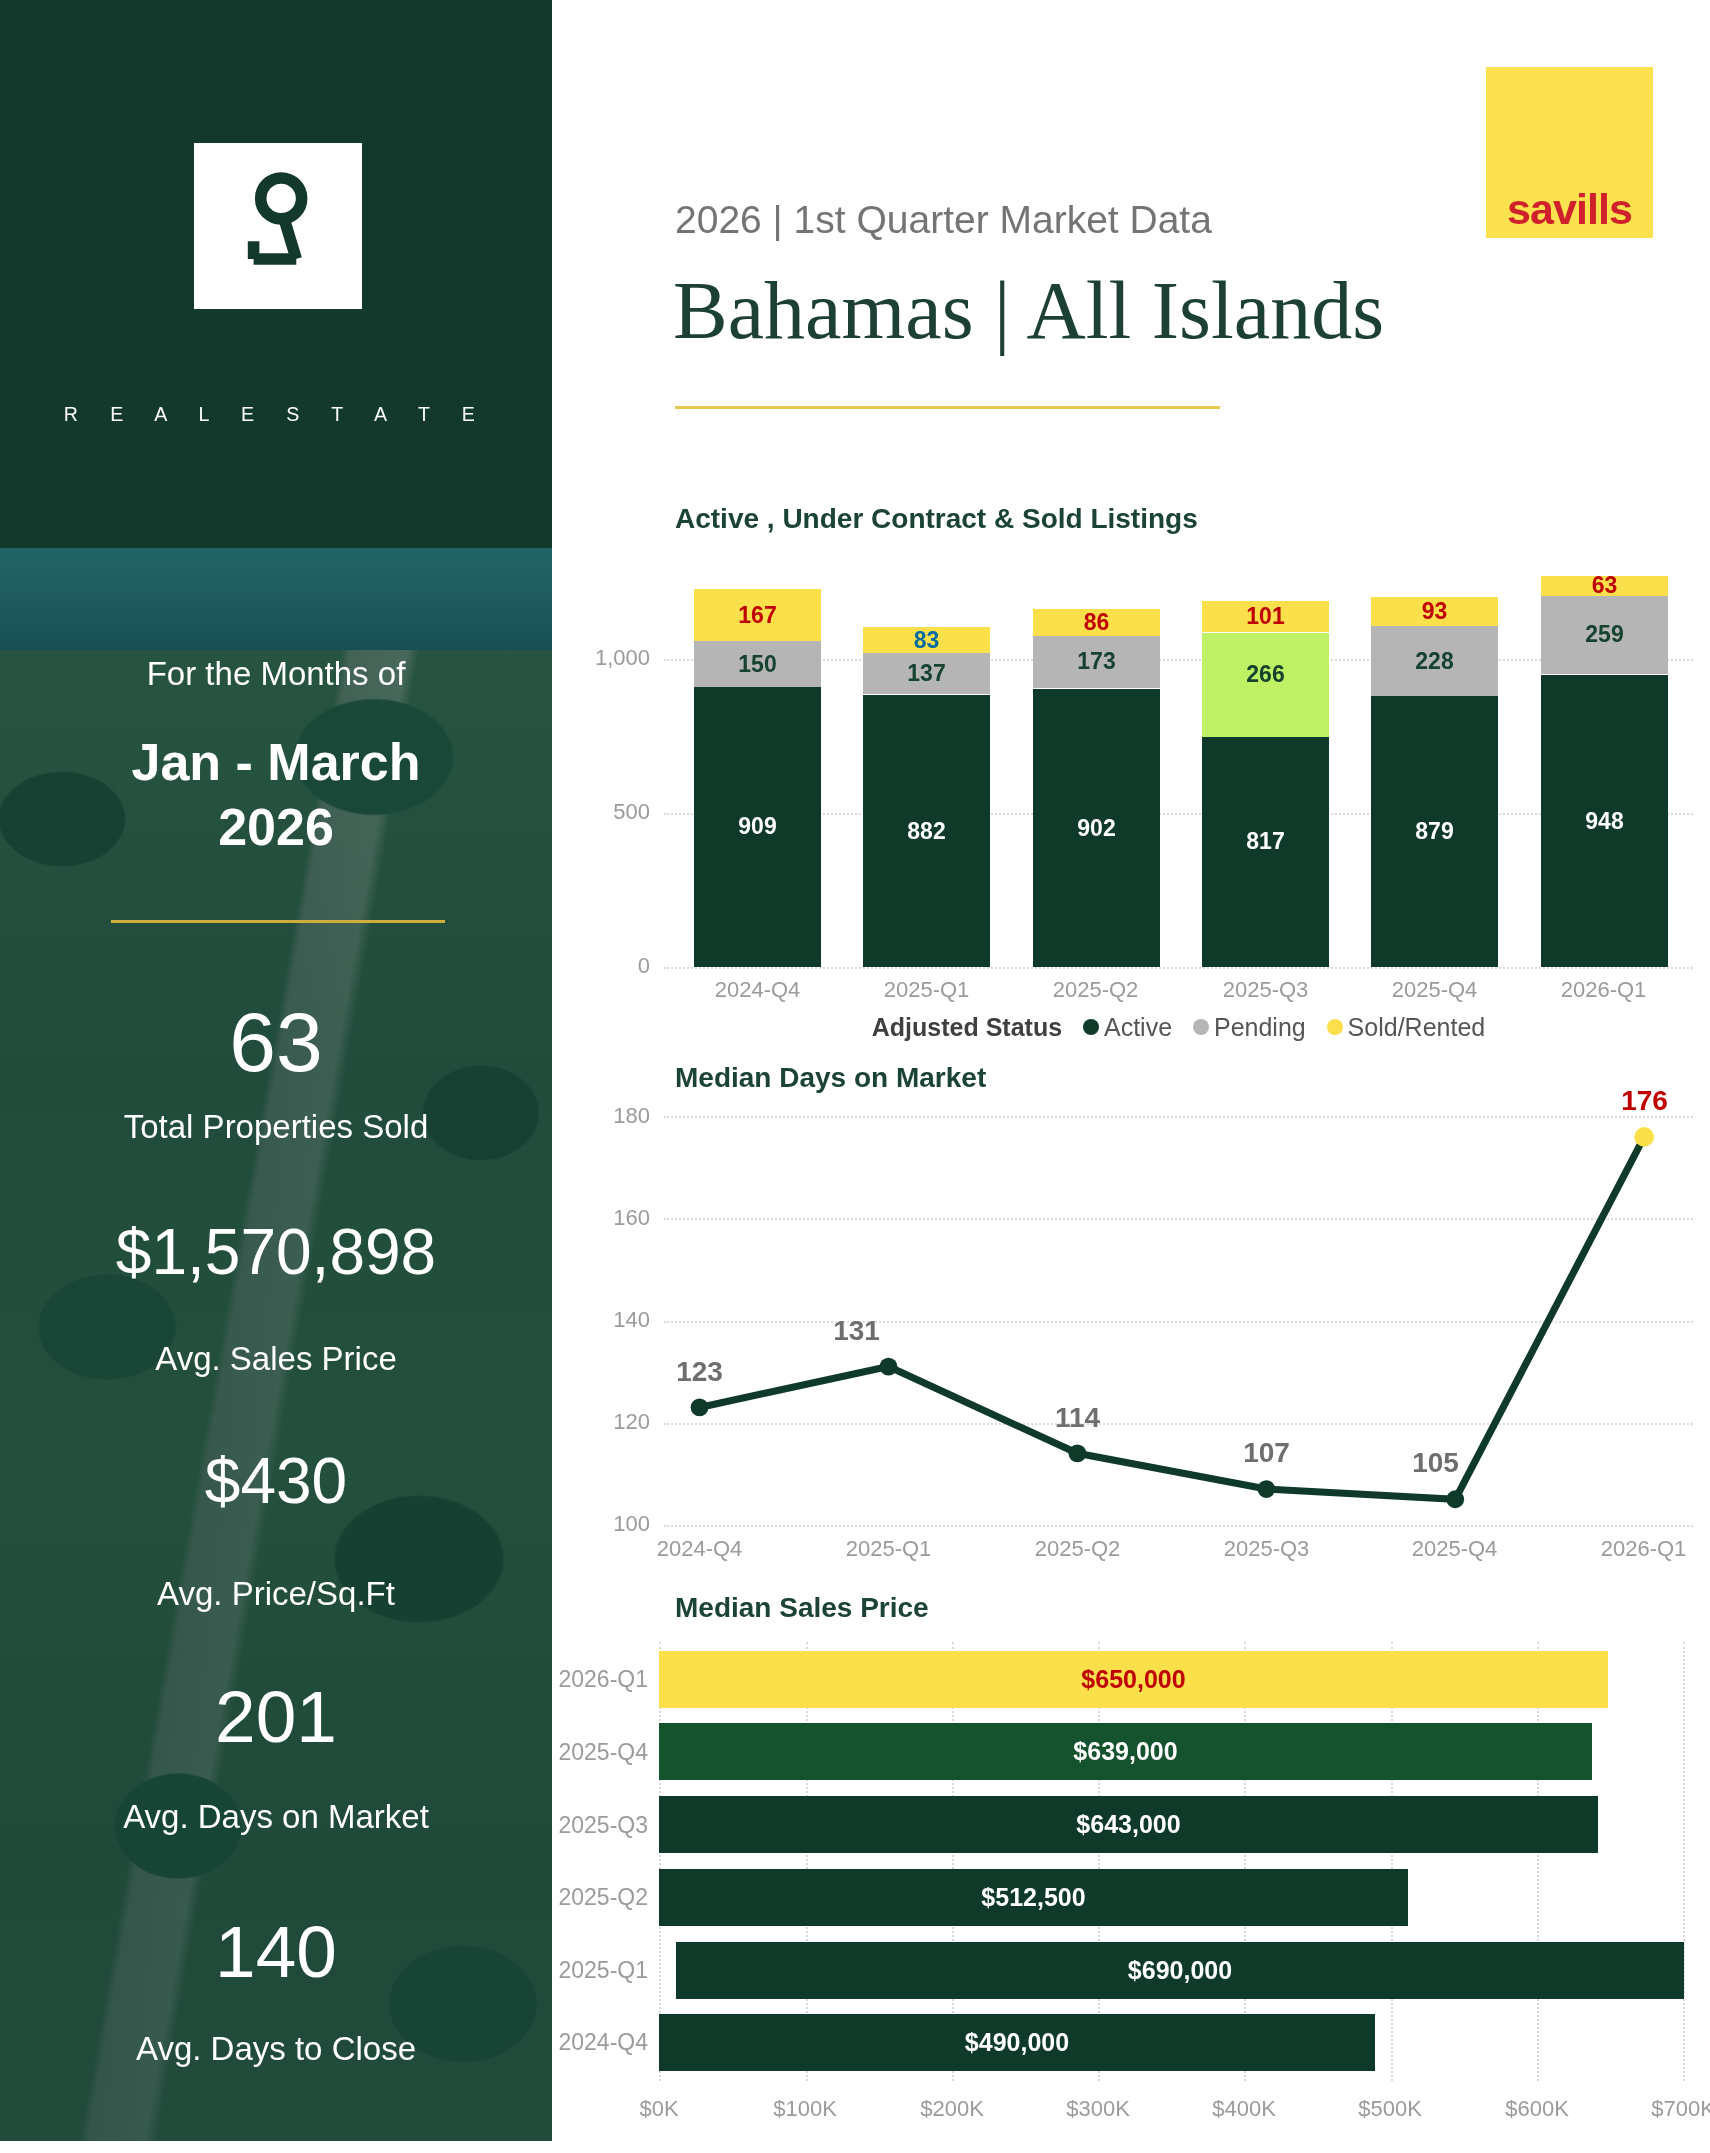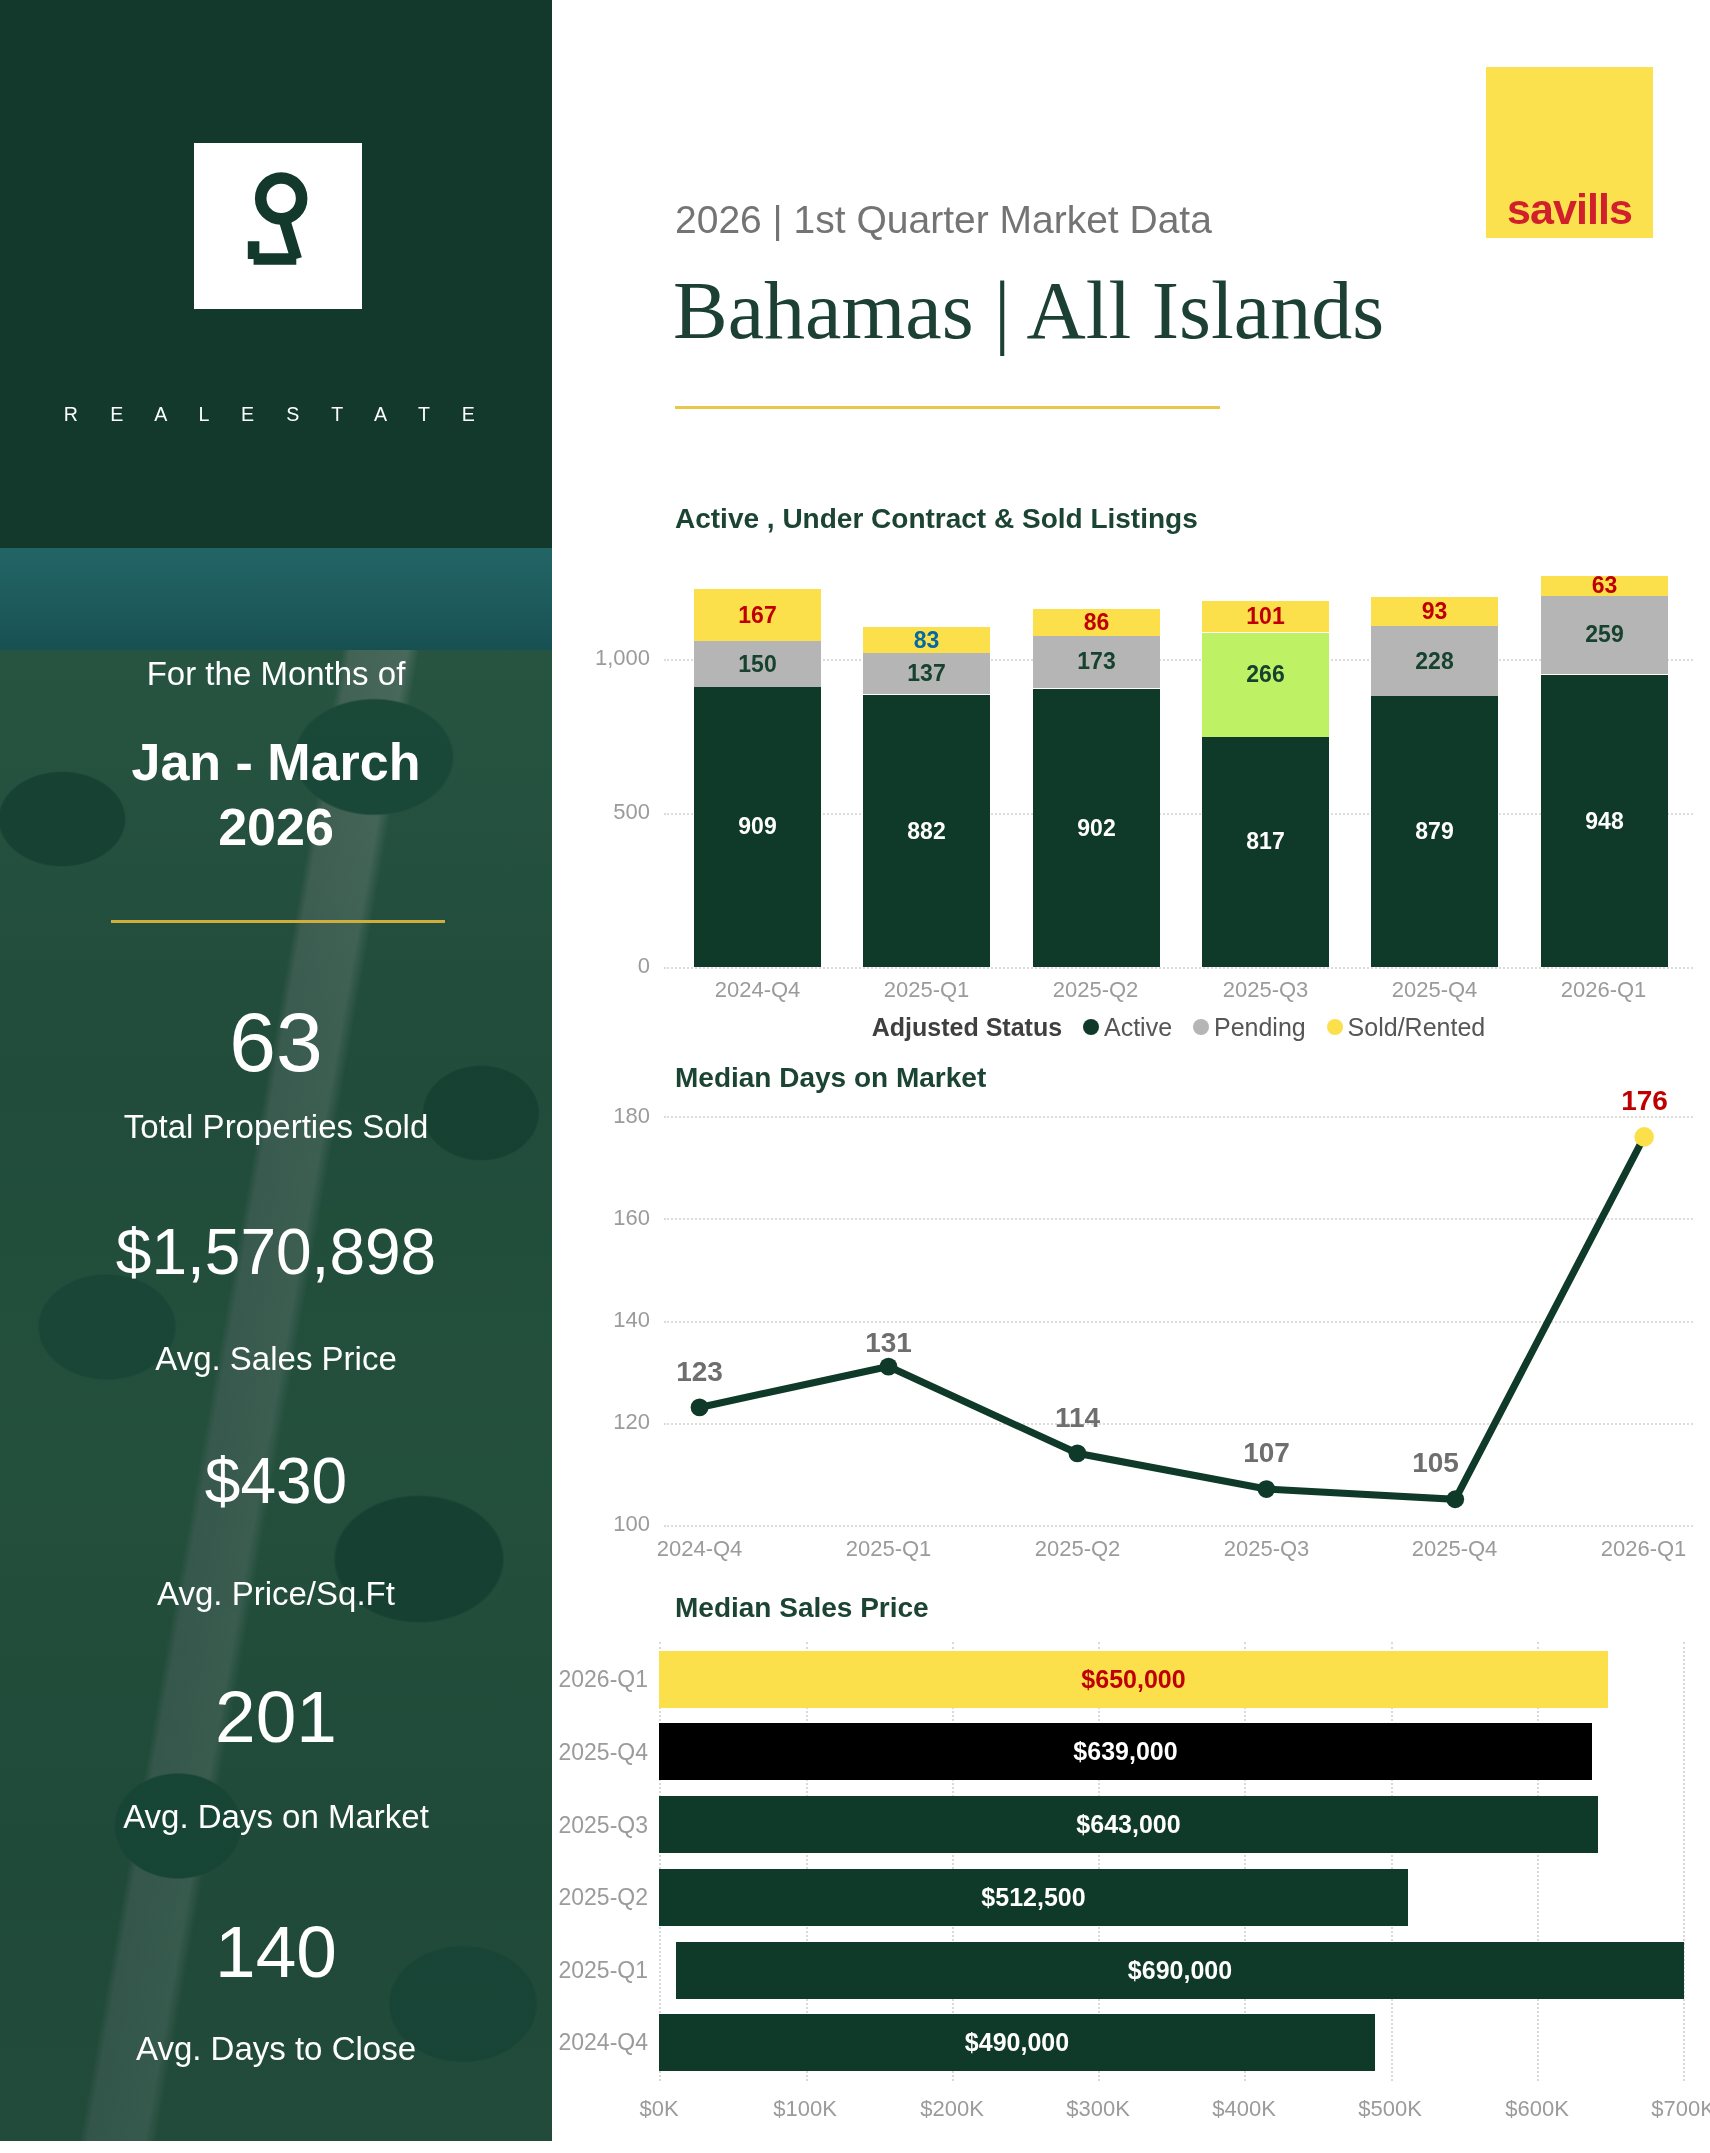--- a/index.html
+++ b/index.html
@@ -221,21 +221,21 @@
       <svg viewBox="0 0 1920 2417" class="linesvg">
         <polyline points="785,1579.2675 997,1533.4475 1209,1630.815 1421,1670.9075 1633,1682.3625 1845,1275.71" fill="none" stroke="#0f3a2a" stroke-width="8"></polyline>
         <circle cx="785" cy="1579.2675" r="10" fill="#0f3a2a"></circle>
         <circle cx="997" cy="1533.4475" r="10" fill="#0f3a2a"></circle>
         <circle cx="1209" cy="1630.815" r="10" fill="#0f3a2a"></circle>
         <circle cx="1421" cy="1670.9075" r="10" fill="#0f3a2a"></circle>
         <circle cx="1633" cy="1682.3625" r="10" fill="#0f3a2a"></circle>
         <circle cx="1845" cy="1275.71" r="11" fill="#fbe04b"></circle>
       </svg>
       <div class="ptlab" style="left: 646px; top: 1356px; width: 107px; height: 32px;">123</div>
-      <div class="ptlab" style="left: 835px; top: 1315px; width: 107px; height: 32px; margin-top: 12px;">131</div>
+      <div class="ptlab" style="left: 803px; top: 1315px; width: 107px; height: 32px;">131</div>
       <div class="ptlab" style="left: 1024px; top: 1402px; width: 107px; height: 32px;">114</div>
       <div class="ptlab" style="left: 1213px; top: 1437px; width: 107px; height: 32px;">107</div>
       <div class="ptlab" style="left: 1382px; top: 1447px; width: 107px; height: 32px;">105</div>
       <div class="ptlab red" style="left: 1591px; top: 1085px; width: 107px; height: 32px;">176</div>
       <div class="vgrid" style="left: 659px; top: 1642px; width: 0px; height: 439px;"></div>
       <div class="xlab" style="left: 595px; top: 2096px; width: 128px; height: 27px;">$0K</div>
       <div class="vgrid" style="left: 806px; top: 1642px; width: 0px; height: 439px;"></div>
       <div class="xlab" style="left: 741px; top: 2096px; width: 128px; height: 27px;">$100K</div>
       <div class="vgrid" style="left: 952px; top: 1642px; width: 0px; height: 439px;"></div>
       <div class="xlab" style="left: 888px; top: 2096px; width: 128px; height: 27px;">$200K</div>
@@ -247,21 +247,21 @@
       <div class="xlab" style="left: 1326px; top: 2096px; width: 128px; height: 27px;">$500K</div>
       <div class="vgrid" style="left: 1537px; top: 1642px; width: 0px; height: 439px;"></div>
       <div class="xlab" style="left: 1473px; top: 2096px; width: 128px; height: 27px;">$600K</div>
       <div class="vgrid" style="left: 1683px; top: 1642px; width: 0px; height: 439px;"></div>
       <div class="xlab" style="left: 1619px; top: 2096px; width: 128px; height: 27px;">$700K</div>
       <div class="c3lab" style="left: 495px; top: 1666px; width: 153px; height: 27px;">2026-Q1</div>
       <div class="c3bar" style="left: 659px; top: 1651px; width: 949px; height: 57px; background: rgb(251, 224, 75);">
         <div class="c3val" style="line-height: 57px; color: rgb(192, 0, 0);">$650,000</div>
       </div>
       <div class="c3lab" style="left: 495px; top: 1739px; width: 153px; height: 27px;">2025-Q4</div>
-      <div class="c3bar" style="left: 659px; top: 1723px; width: 933px; height: 57px; background: #000000;">
+      <div class="c3bar" style="left: 659px; top: 1723px; width: 933px; height: 57px; background: #14532d;">
         <div class="c3val" style="line-height: 57px; color: rgb(255, 255, 255);">$639,000</div>
       </div>
       <div class="c3lab" style="left: 495px; top: 1812px; width: 153px; height: 27px;">2025-Q3</div>
       <div class="c3bar" style="left: 659px; top: 1796px; width: 939px; height: 57px; background: rgb(15, 58, 42);">
         <div class="c3val" style="line-height: 57px; color: rgb(255, 255, 255);">$643,000</div>
       </div>
       <div class="c3lab" style="left: 495px; top: 1884px; width: 153px; height: 27px;">2025-Q2</div>
       <div class="c3bar" style="left: 659px; top: 1869px; width: 749px; height: 57px; background: rgb(15, 58, 42);">
         <div class="c3val" style="line-height: 57px; color: rgb(255, 255, 255);">$512,500</div>
       </div>

